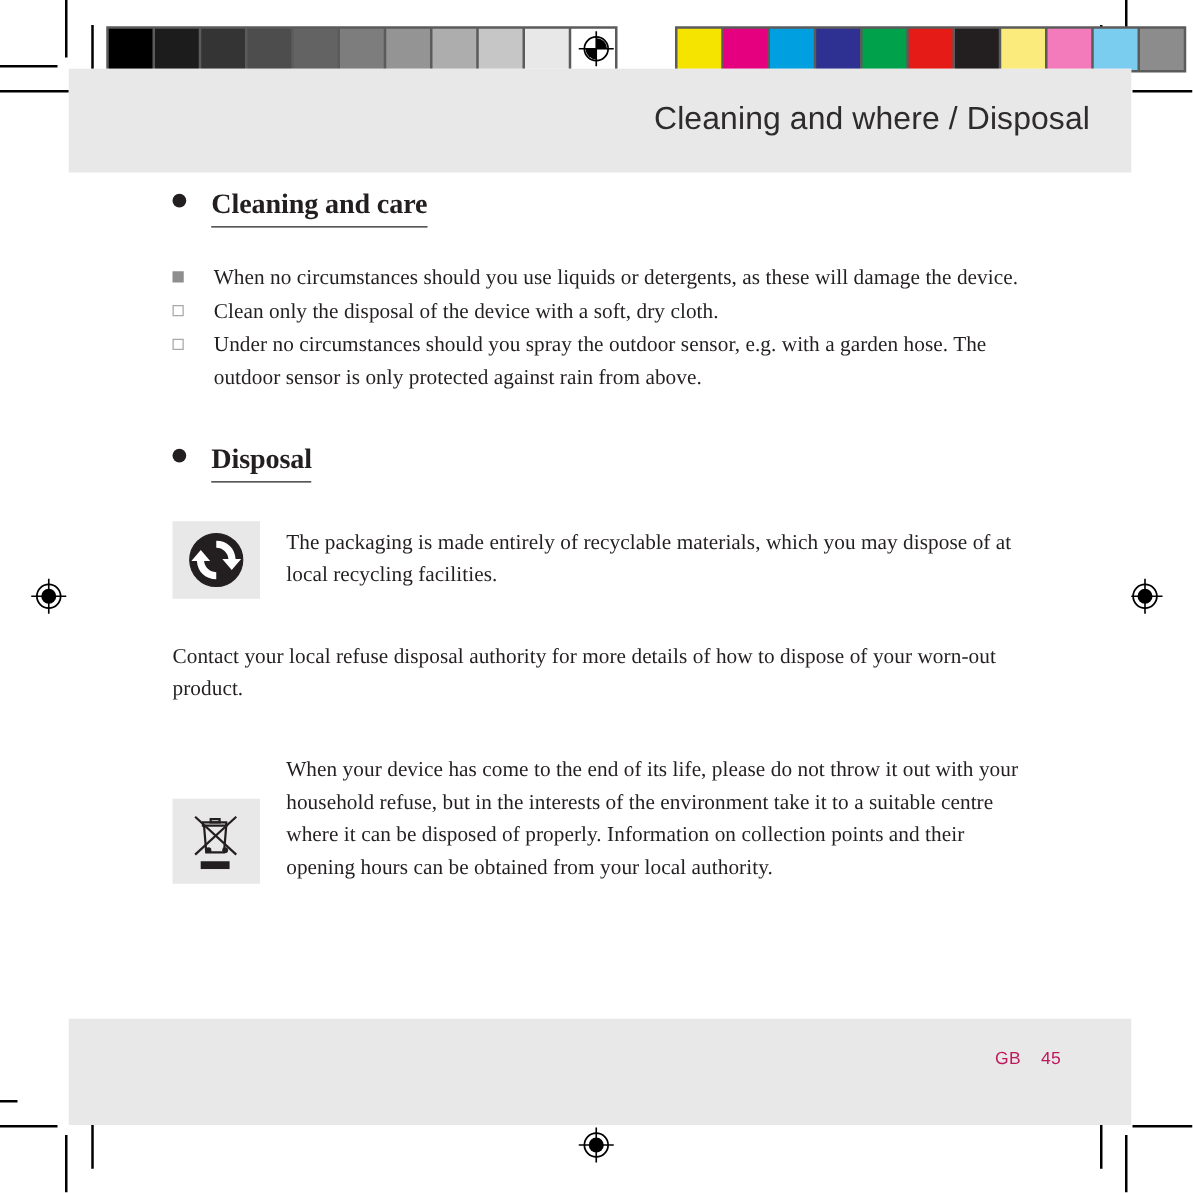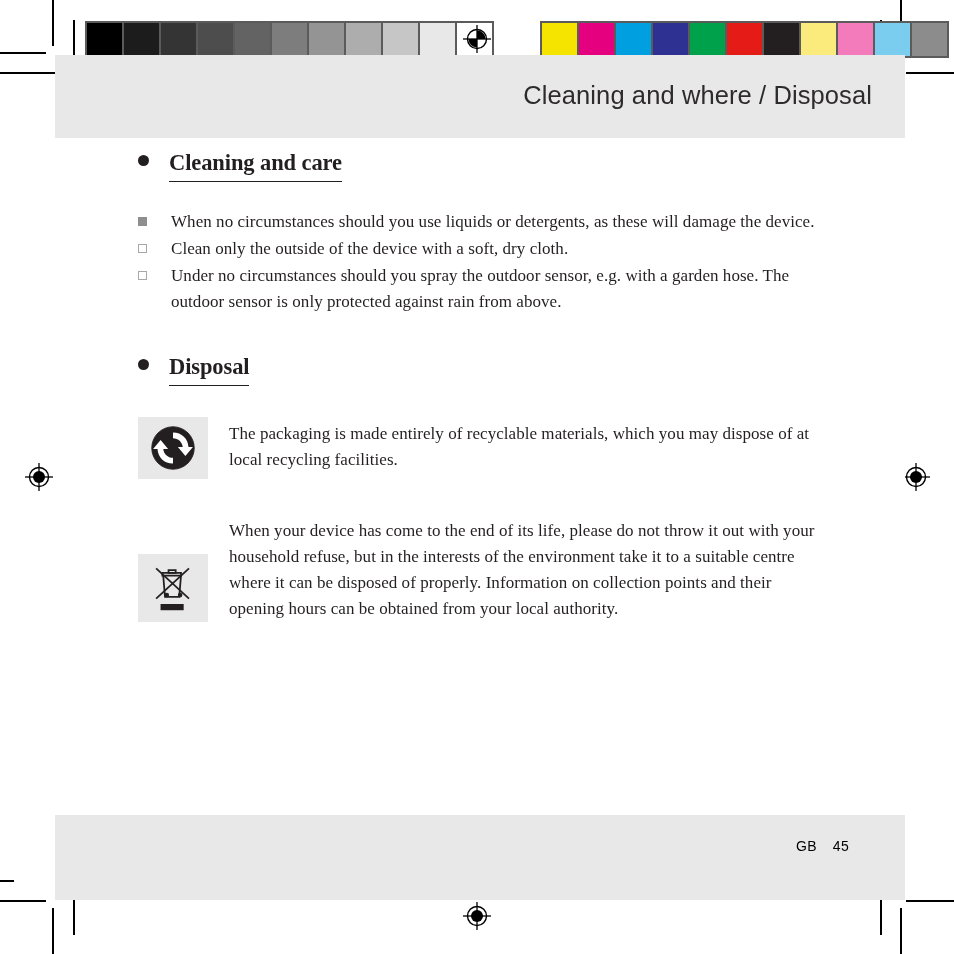--- a/index.html
+++ b/index.html
@@ -88,21 +88,21 @@
     top: 760px;
     width: 850px;
     height: 85px;
     background: #e8e8e8;
   }
   .page-footer-meta {
     position: absolute;
     right: 56px;
     top: 23px;
     font-size: 14px;
-    color: #000000;
+    color: #be185d;
     letter-spacing: 0.3px;
   }
   .page-footer-meta .pg-num {
     display: inline-block;
     margin-left: 16px;
   }
 
   
   .content {
     position: absolute;
@@ -292,21 +292,21 @@
         <span class="heading-text">Cleaning and care</span>
       </div>
 
       <ul class="bullet-list">
         <li class="bullet-item">
           <span class="bullet-marker filled"></span>
           <span class="bullet-text">When no circumstances should you use liquids or detergents, as these will damage the device.</span>
         </li>
         <li class="bullet-item">
           <span class="bullet-marker hollow"></span>
-          <span class="bullet-text">Clean only the outside of the device with a soft, dry cloth.</span>
+          <span class="bullet-text">Clean only the disposal of the device with a soft, dry cloth.</span>
         </li>
         <li class="bullet-item">
           <span class="bullet-marker hollow"></span>
           <span class="bullet-text">Under no circumstances should you spray the outdoor sensor, e.g. with a garden hose. The outdoor sensor is only protected against rain from above.</span>
         </li>
       </ul>
     </div>
 
     <div style="margin-top:39px;">
       <div class="section-heading">
@@ -319,20 +319,21 @@
           <svg viewBox="0 0 52 52" width="46" height="46" aria-hidden="true">
             <circle cx="26" cy="26" r="24" fill="#231f20"></circle>
             <path d="M26 8.5 C36 8.5 43 15.5 43.5 25 L48.5 25 L40 35 L31.5 25 L37 25 C36.5 19.5 32 15 26 15 Z" fill="#ffffff"></path>
             <path d="M26 43.5 C16 43.5 9 36.5 8.5 27 L3.5 27 L12 17 L20.5 27 L15 27 C15.5 32.5 20 37 26 37 Z" fill="#ffffff"></path>
             <circle cx="26" cy="26" r="24" fill="none" stroke="#231f20" stroke-width="1"></circle>
           </svg>
         </div>
         <div class="icon-text">The packaging is made entirely of recyclable materials, which you may dispose of at local recycling facilities.</div>
       </div>
 
+      <p class="para" style="margin-top:33px;">Contact your local refuse disposal authority for more details of how to dispose of your worn-out product.</p>
 
       <div class="icon-block" style="margin-top:35px;align-items:flex-end;">
         <div class="icon-box weee">
           <svg viewBox="0 0 54 60" width="48" height="54" aria-hidden="true">
             <g fill="none" stroke="#231f20" stroke-width="2">
               <path d="M15 13 h21 v3 h-21 z"></path>
               <path d="M16 16 l2 24 h16 l2 -24"></path>
               <path d="M22 10 h8 v3 h-8 z"></path>
             </g>
             <circle cx="35" cy="38" r="2.6" fill="#231f20"></circle>

